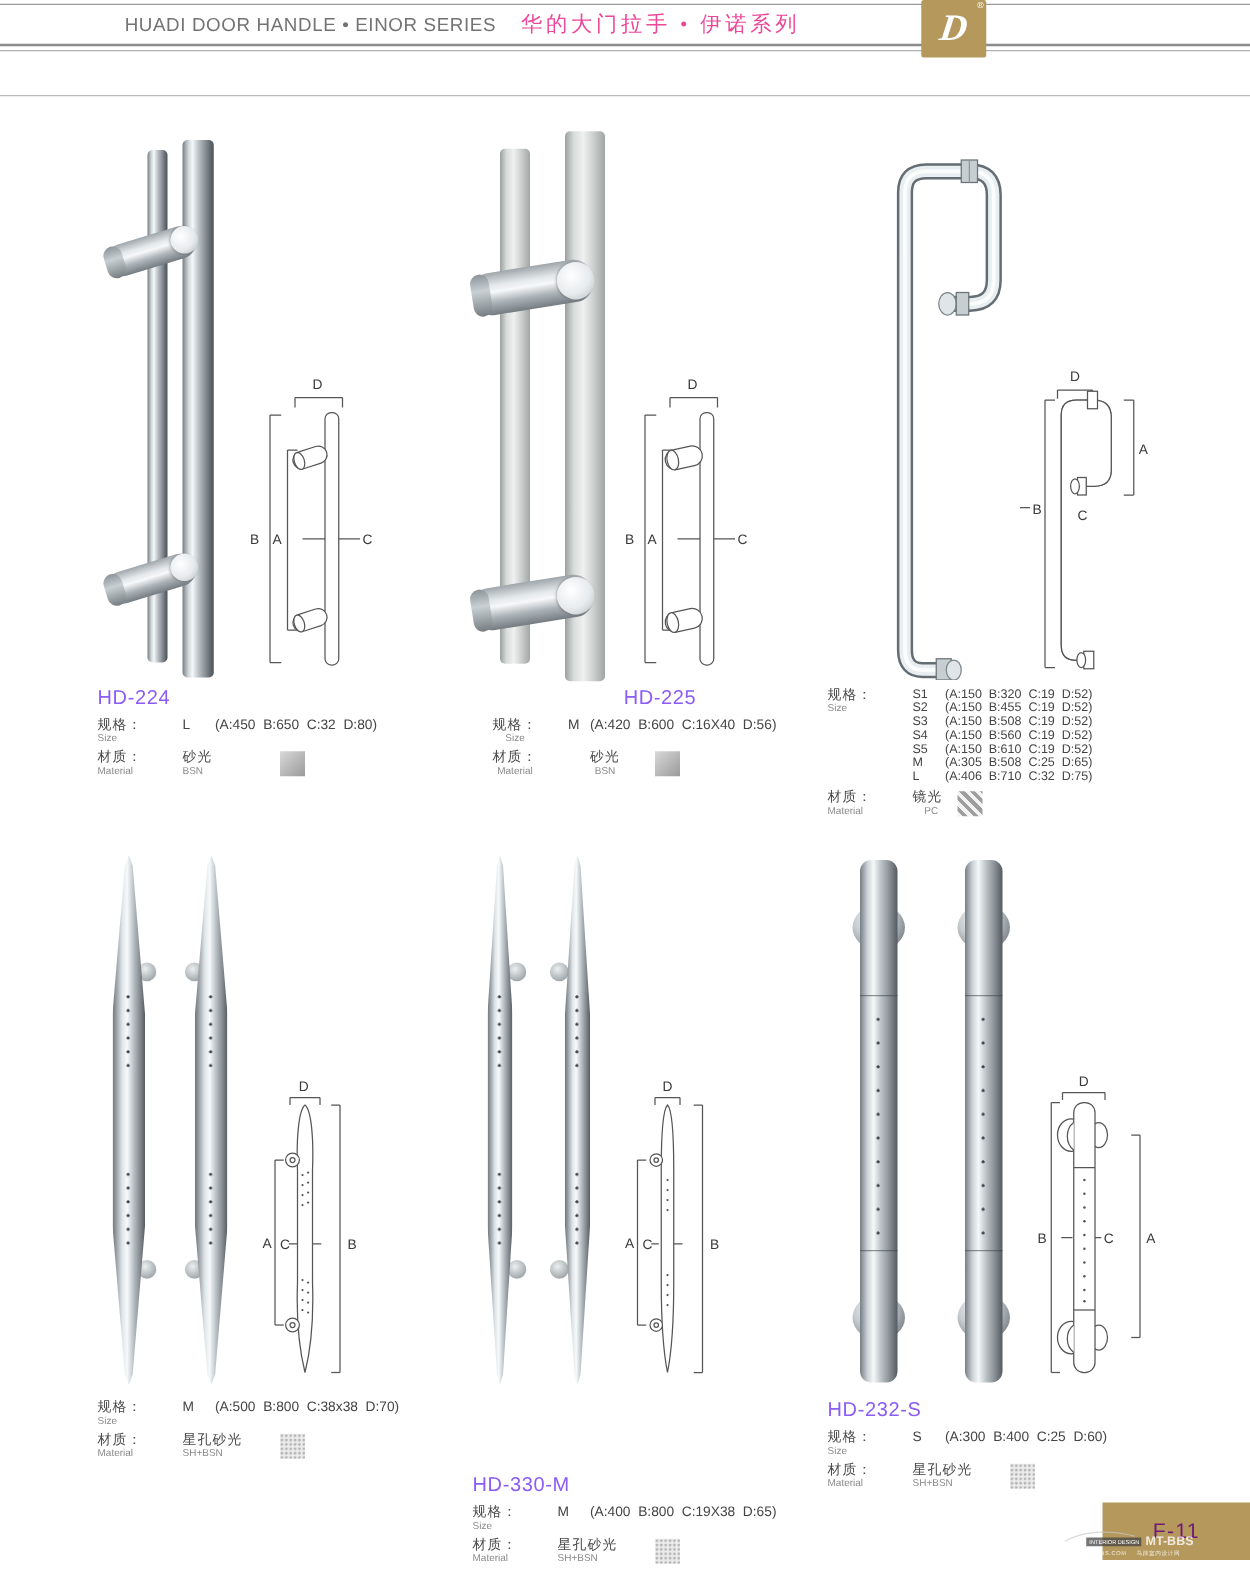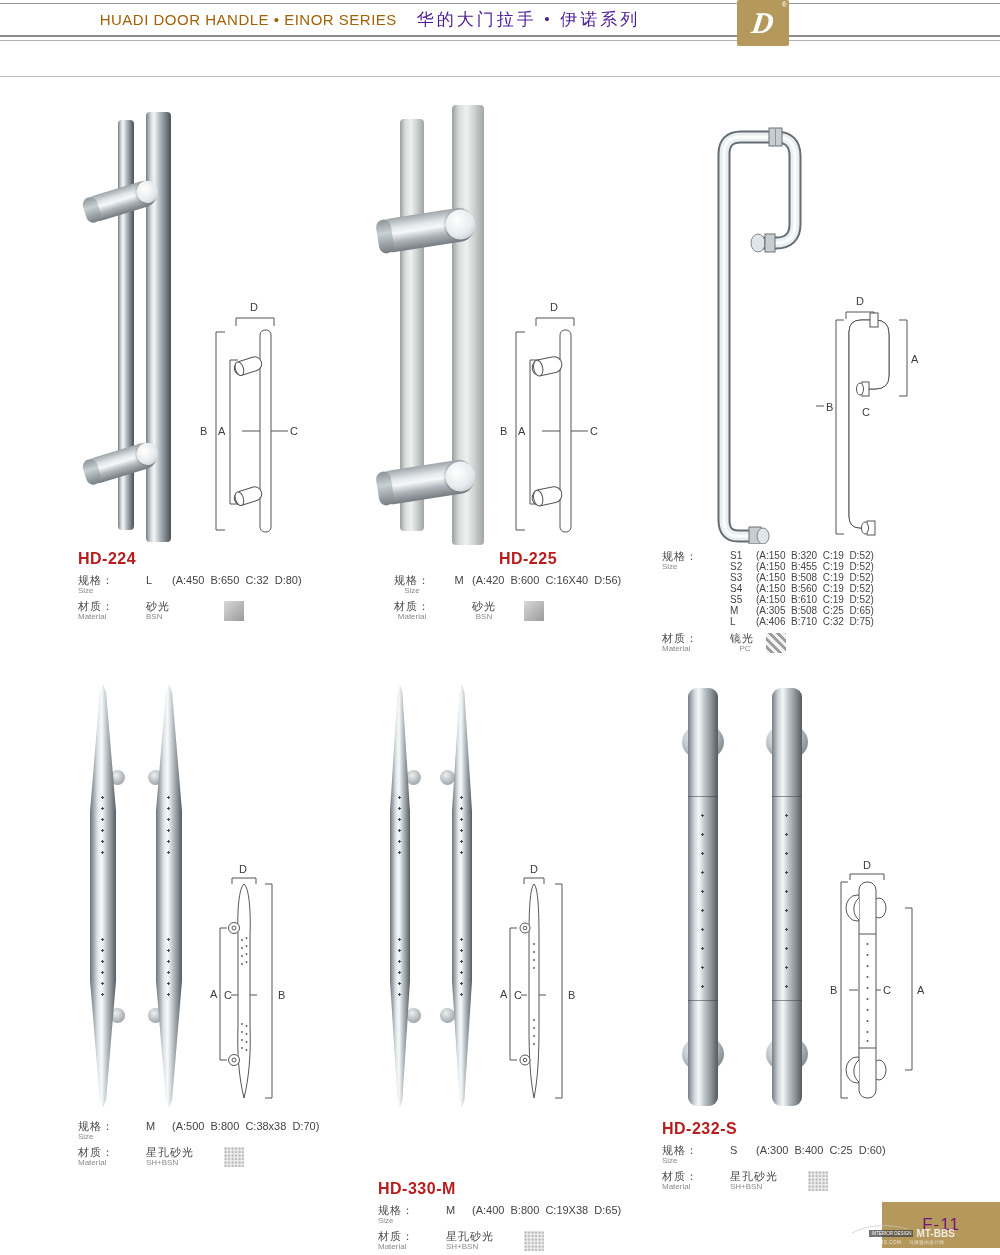--- a/index.html
+++ b/index.html
@@ -5,30 +5,30 @@
   html,body{margin:0;padding:0;background:#ffffff;}
   #page{position:relative;width:1000px;height:1255px;background:#fff;overflow:hidden;
         font-family:"Liberation Sans", sans-serif;color:#3a3a3a;}
   .abs{position:absolute;}
 
   
   .rule{position:absolute;left:0;width:100%;background:#9a9a9a;height:1px;}
   .rule-thick{height:2px;background:#8c8c8c;}
   .header-title{position:absolute;left:0;top:8px;width:740px;display:flex;justify-content:center;
                 align-items:baseline;gap:20px;}
-  .title-en{font-size:15px;letter-spacing:.5px;color:#a16207;}
-  .title-zh{font-size:17px;letter-spacing:3px;color:#4c1d95;font-family:"Liberation Serif", serif;}
+  .title-en{font-size:15px;letter-spacing:.5px;color:#737373;}
+  .title-zh{font-size:17px;letter-spacing:3px;color:#ec4899;font-family:"Liberation Serif", serif;}
   .logo{position:absolute;left:737px;top:0;width:52px;height:46px;background:#b4985c;
         border-radius:2px;display:flex;align-items:center;justify-content:center;z-index:5;}
   .logo-glyph{color:#fff;font-size:30px;font-style:italic;font-weight:bold;
               font-family:"Liberation Serif", serif;transform:skewX(-8deg);line-height:1;}
   .logo-reg{position:absolute;top:1px;right:2px;color:#fff;font-size:7px;}
 
   
-  .code{font-size:16px;color:#b91c1c;letter-spacing:.5px;margin-bottom:6px;font-weight:bold;}
+  .code{font-size:16px;color:#8b5cf6;letter-spacing:.5px;margin-bottom:6px;}
   .trow{display:flex;align-items:flex-start;margin-bottom:5px;}
   .lblcol{width:68px;flex:0 0 68px;}
   .lz{font-size:11px;color:#4a4a4a;letter-spacing:1px;line-height:12px;}
   .le{font-size:8px;color:#8a8a8a;line-height:9px;}
   .sizerow{display:flex;font-size:11px;color:#444;line-height:13px;}
   .sizerow .variant{width:26px;flex:0 0 26px;}
   .sizerow .dims{white-space:pre;}
   .sizes-multi .sizerow{font-size:10px;line-height:11px;}
   .matcol{width:76px;flex:0 0 76px;}
   .swatch{width:20px;height:20px;margin-left:2px;margin-top:1px;}

